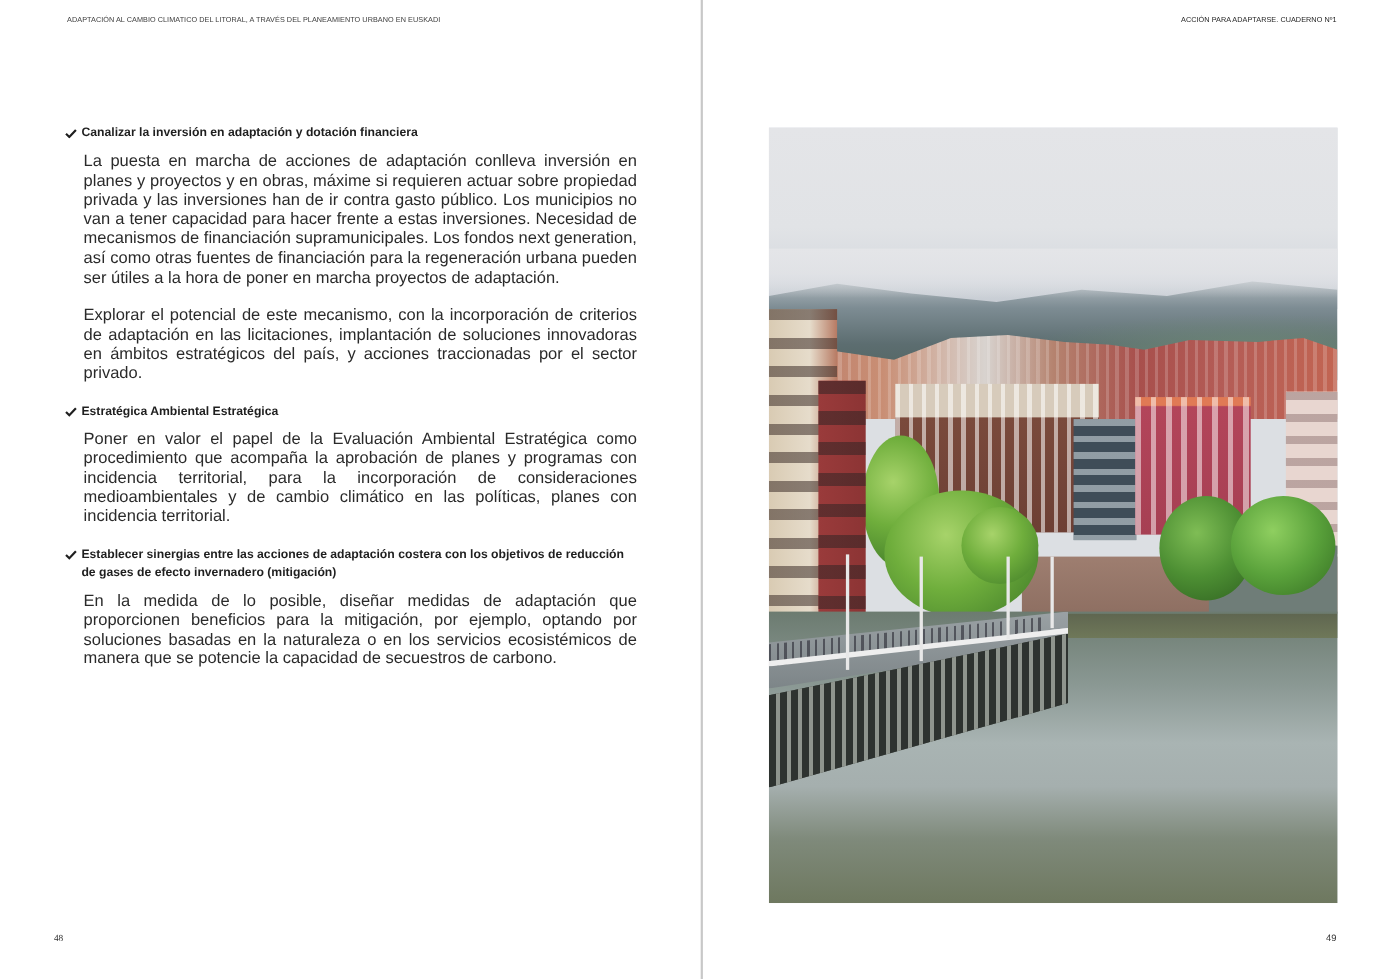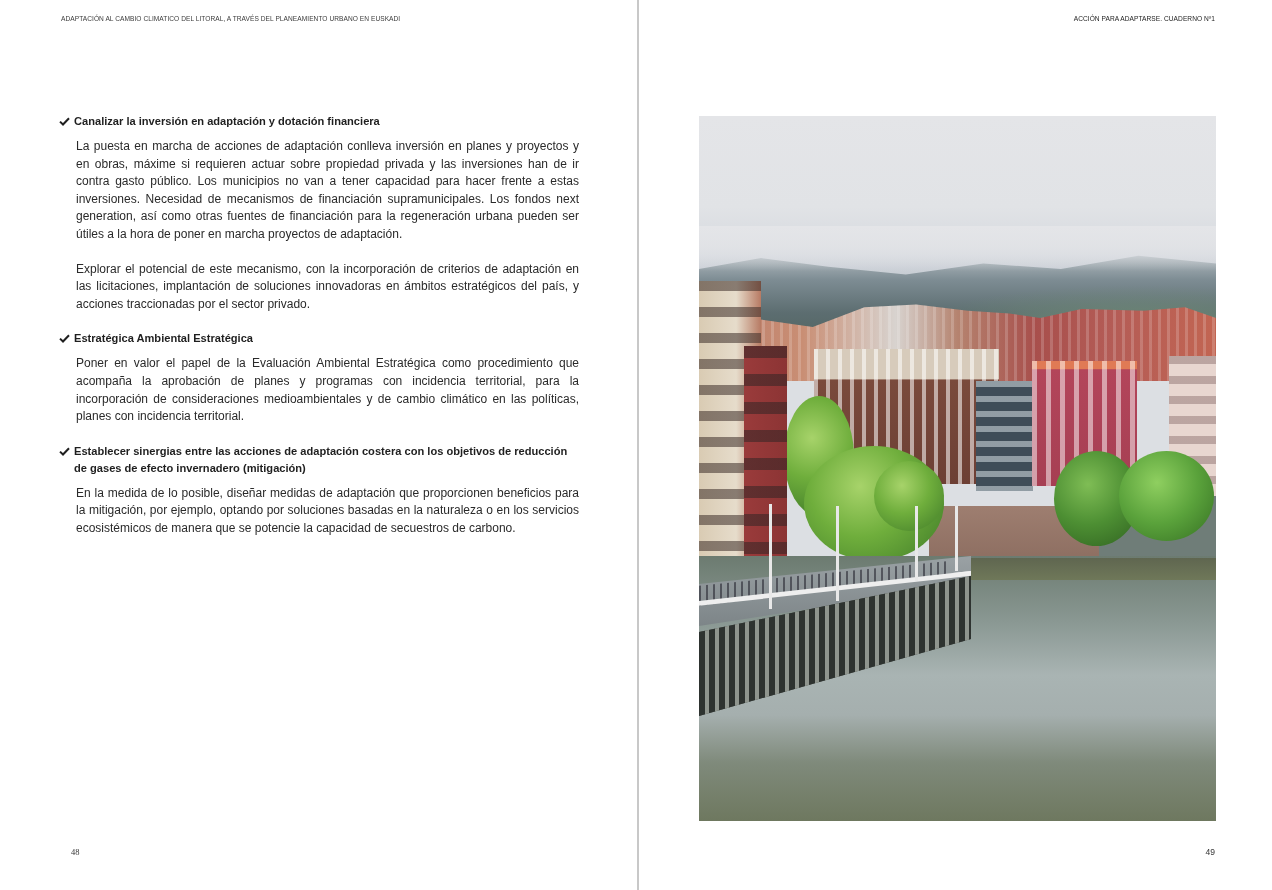--- a/index.html
+++ b/index.html
@@ -10,29 +10,29 @@
     .page { position: absolute; top: 0; height: 890px; }
     .page-left { left: 0; width: 637px; }
     .page-right { left: 639px; width: 633px; }
     .gutter { position: absolute; left: 637px; top: 0; width: 2px; height: 890px; background: #c8c8c8; }
 
     .running-header { position: absolute; top: 15px; font-size: 6.6px; letter-spacing: 0.05px; color: #3a3a3a; text-transform: uppercase; white-space: nowrap; }
     .page-left .running-header { left: 61px; }
     .page-right .running-header { right: 57px; color: #222; }
 
     .folio { position: absolute; top: 847px; font-size: 8.5px; color: #333; }
-    .page-left .folio { left: 71px; font-family: Liberation Serif, serif; }
+    .page-left .folio { left: 49px; font-family: Liberation Serif, serif; }
     .page-right .folio { right: 57px; }
 
     .content { position: absolute; left: 59px; top: 113px; width: 520px; }
     .item { margin-bottom: 17px; }
     .item-head { display: flex; align-items: flex-start; font-weight: bold; font-size: 11.1px; line-height: 17px; color: #1f1f1f; }
     .check { width: 15px; flex: 0 0 15px; display: inline-flex; align-items: center; height: 17px; }
     .check svg { width: 11px; height: 9px; }
-    .item-body { margin-top: 8px; padding-left: 17px; font-size: 12px; line-height: 17.6px; color: #2a2a2a; text-align: justify; }
+    .item-body { margin-top: 8px; padding-left: 17px; font-size: 15px; line-height: 17.6px; color: #2a2a2a; text-align: justify; }
 
     
     .photo { position: absolute; left: 60px; top: 116px; width: 517px; height: 705px; overflow: hidden; background: #dcdfe3; }
     .sky { position: absolute; left: 0; top: 0; width: 100%; height: 165px;
       background: linear-gradient(180deg, #e4e5e8 0%, #e1e3e6 55%, #d4d8de 85%, #c3c9d0 100%); }
     .mountains { position: absolute; left: 0; top: 120px; width: 100%; height: 110px;
       background:
         radial-gradient(ellipse 60% 50% at 85% 80%, #6f8a76 0%, rgba(111,138,118,0) 70%),
         linear-gradient(180deg, rgba(220,223,227,0.9) 0%, #7d8c93 40%, #5c6d70 70%, #52655f 100%);
       clip-path: polygon(0 30%, 12% 20%, 25% 28%, 40% 35%, 55% 25%, 70% 30%, 85% 18%, 100% 25%, 100% 100%, 0 100%); }

